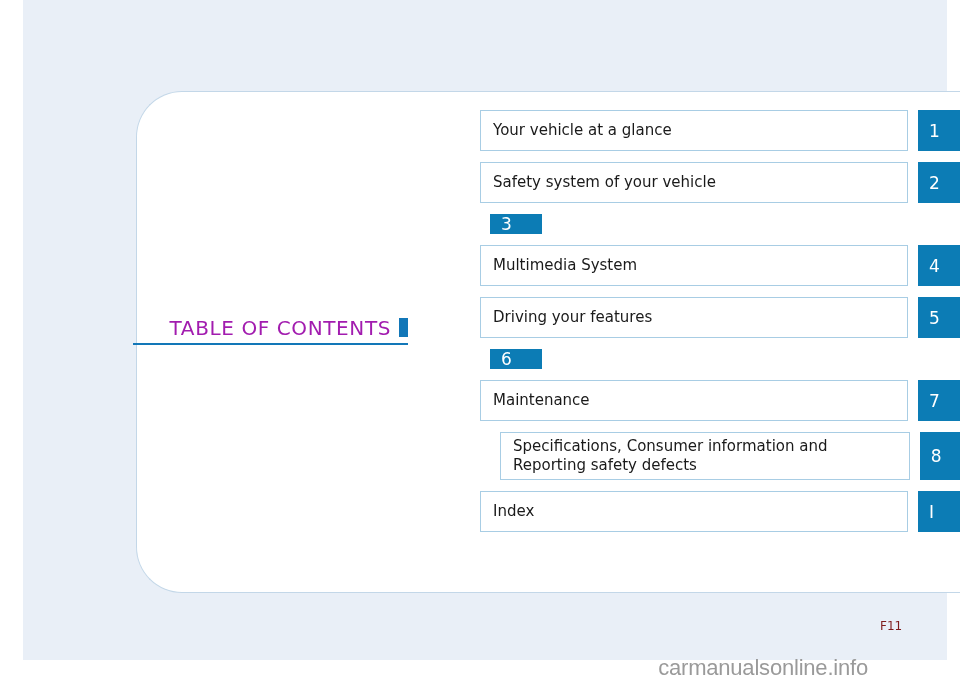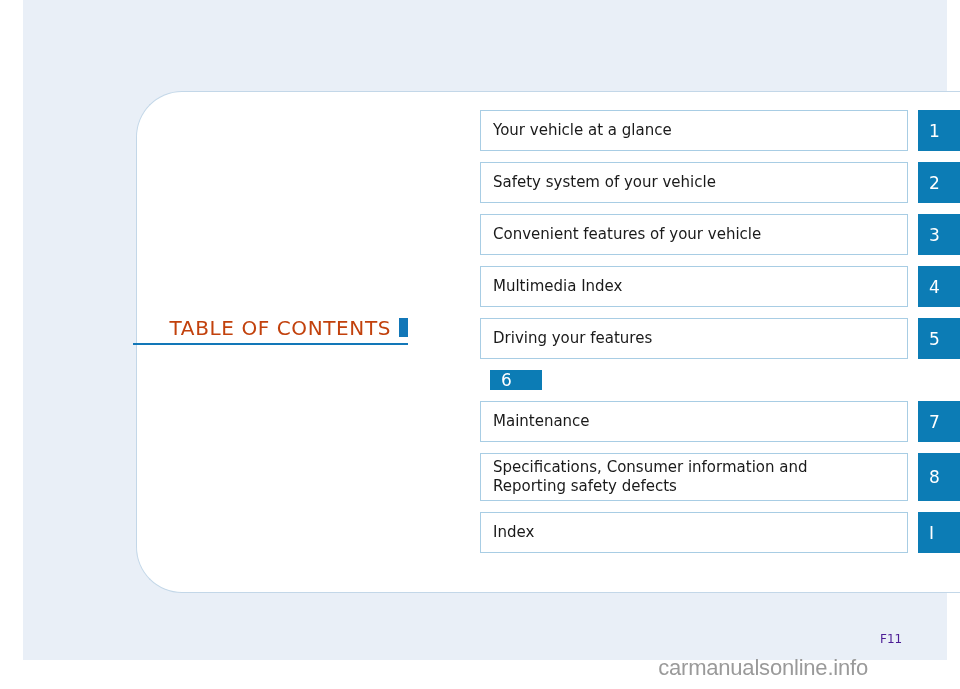--- a/index.html
+++ b/index.html
@@ -46,21 +46,21 @@
     top: 316px;
     width: 275px;
     height: 36px;
   }
   #toc-title {
     position: absolute;
     right: 17px;
     top: 0px;
     font-size: 20px;
     letter-spacing: 0.6px;
-    color: #c2410c;
+    color: #a21caf;
     white-space: nowrap;
     font-family: "DejaVu Sans", sans-serif;
   }
   #toc-title-marker {
     position: absolute;
     right: 0px;
     top: 2px;
     width: 9px;
     height: 19px;
     background: #1277b8;
@@ -115,29 +115,29 @@
     font-size: 17px;
     display: flex;
     align-items: center;
     justify-content: flex-start;
     padding-left: 11px;
     box-sizing: border-box;
     font-family: "DejaVu Sans", sans-serif;
   }
 
   
-  .toc-row.two-line .toc-label-box { min-height: 46px; }
+  .toc-row.two-line .toc-label-box { min-height: 46px; margin-left: 20px; }
 
   
   #page-number {
     position: absolute;
     left: 857px;
-    top: 632px;
+    top: 619px;
     font-size: 12px;
-    color: #4c1d95;
+    color: #7f1d1d;
     font-family: "DejaVu Sans", sans-serif;
   }
 
   
   #watermark {
     position: absolute;
     left: 0;
     top: 655px;
     width: 868px;
     text-align: right;
@@ -176,32 +176,27 @@
     <div class="toc-row">
       <div class="toc-label-box">
         <div class="toc-label">
           <span>Safety system of your vehicle</span>
         </div>
       </div>
       <div class="toc-tab">2</div>
     </div>
 
     <div class="toc-row">
-      <div class="toc-label-box">
-        <div class="toc-label">
-          <span>Convenient features of your vehicle</span>
-        </div>
-      </div>
       <div class="toc-tab">3</div>
     </div>
 
     <div class="toc-row">
       <div class="toc-label-box">
         <div class="toc-label">
-          <span>Multimedia Index</span>
+          <span>Multimedia System</span>
         </div>
       </div>
       <div class="toc-tab">4</div>
     </div>
 
     <div class="toc-row">
       <div class="toc-label-box">
         <div class="toc-label">
           <span>Driving your features</span>
         </div>

